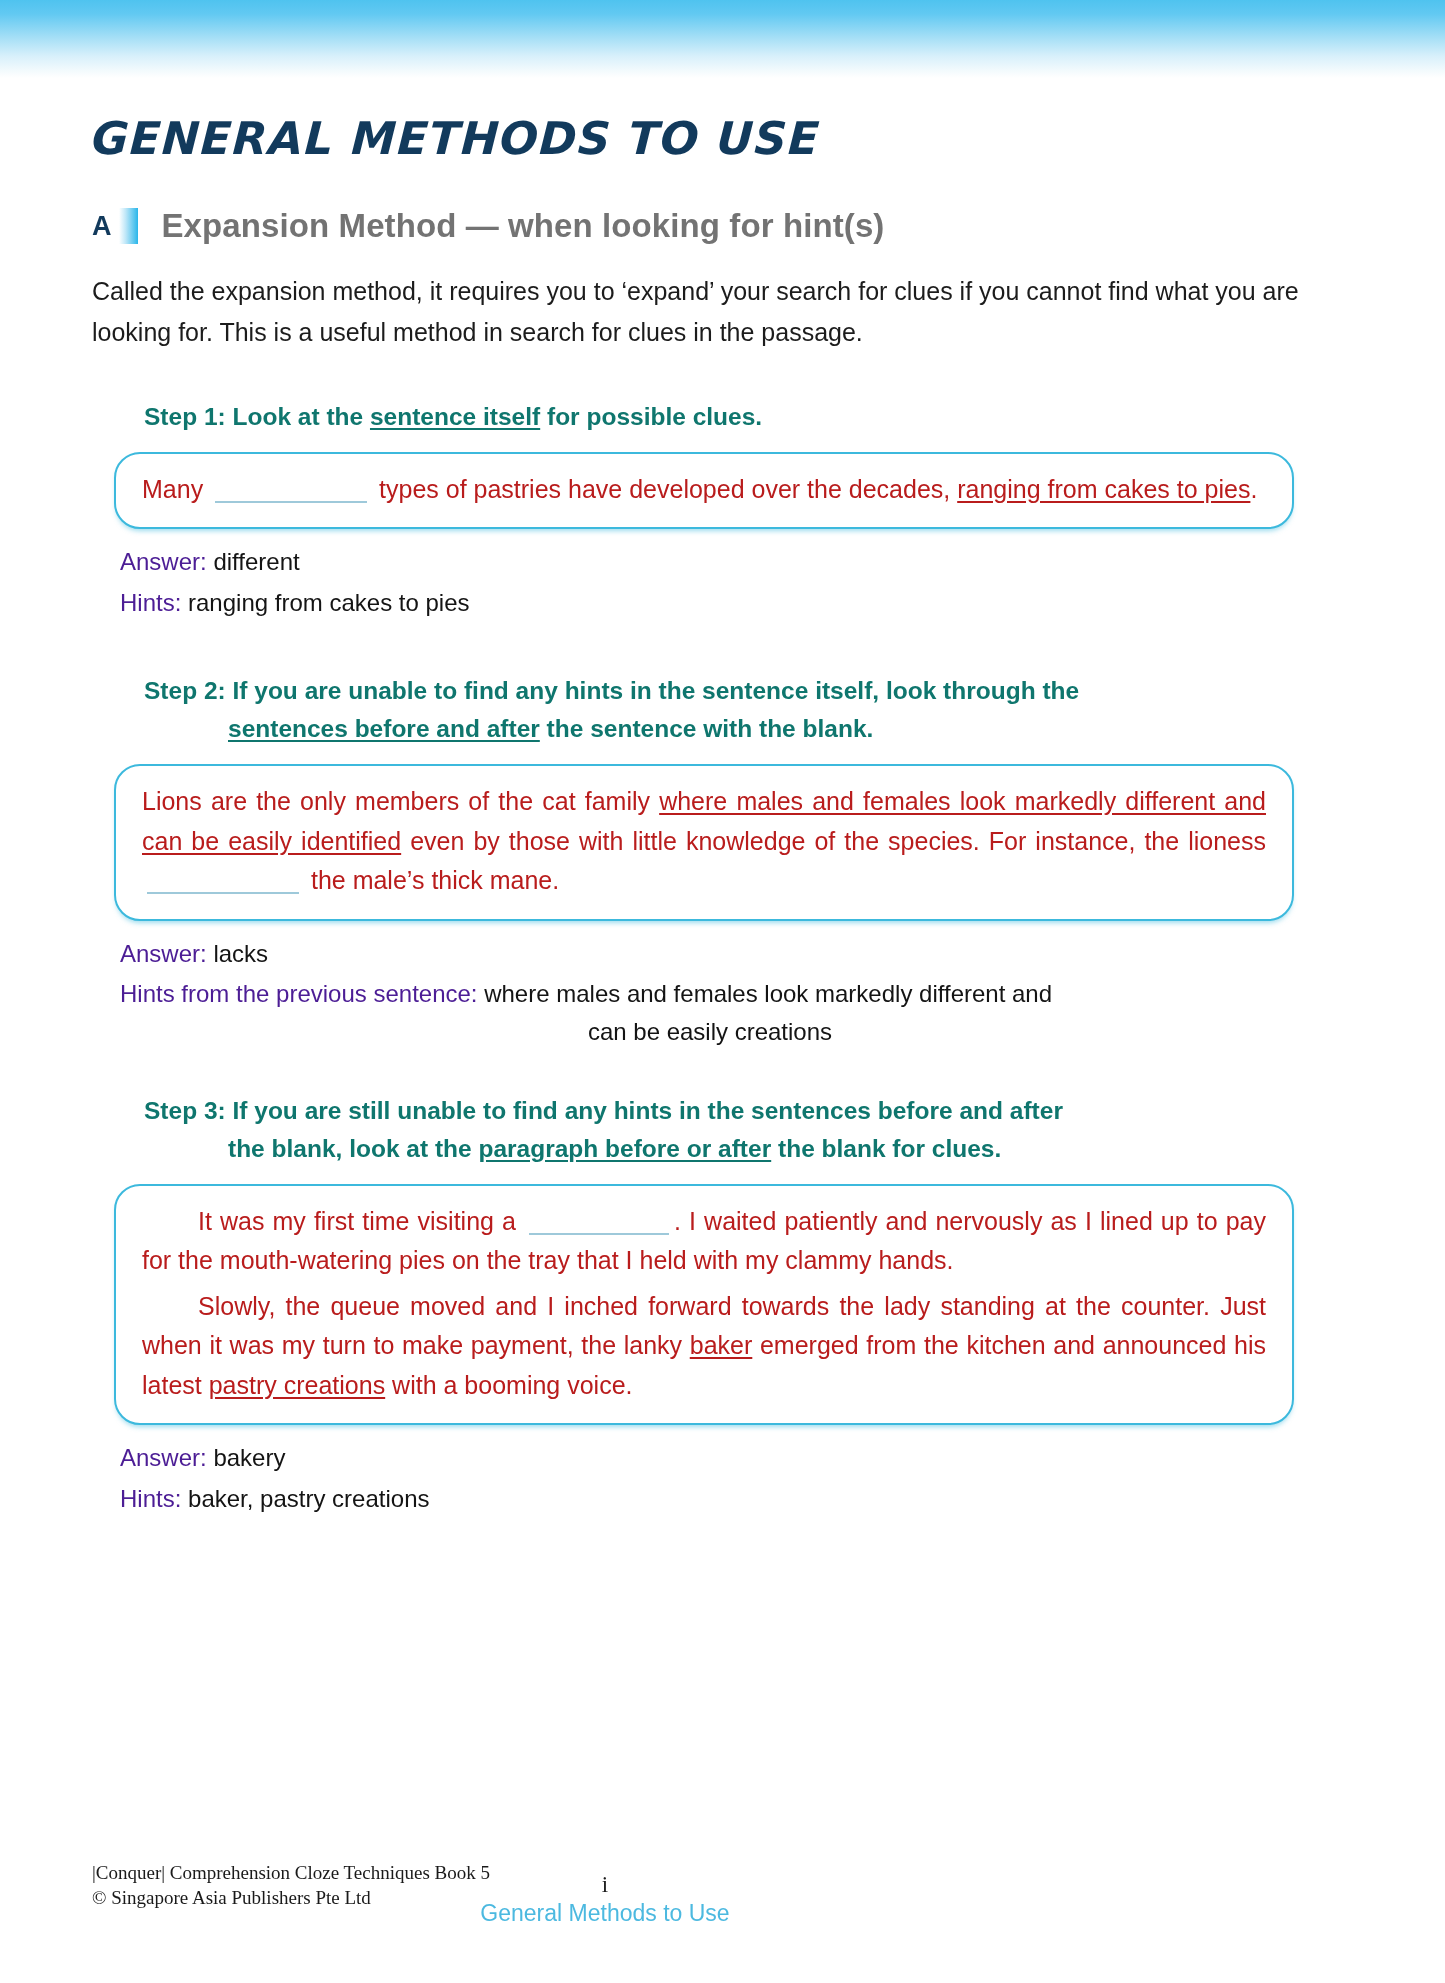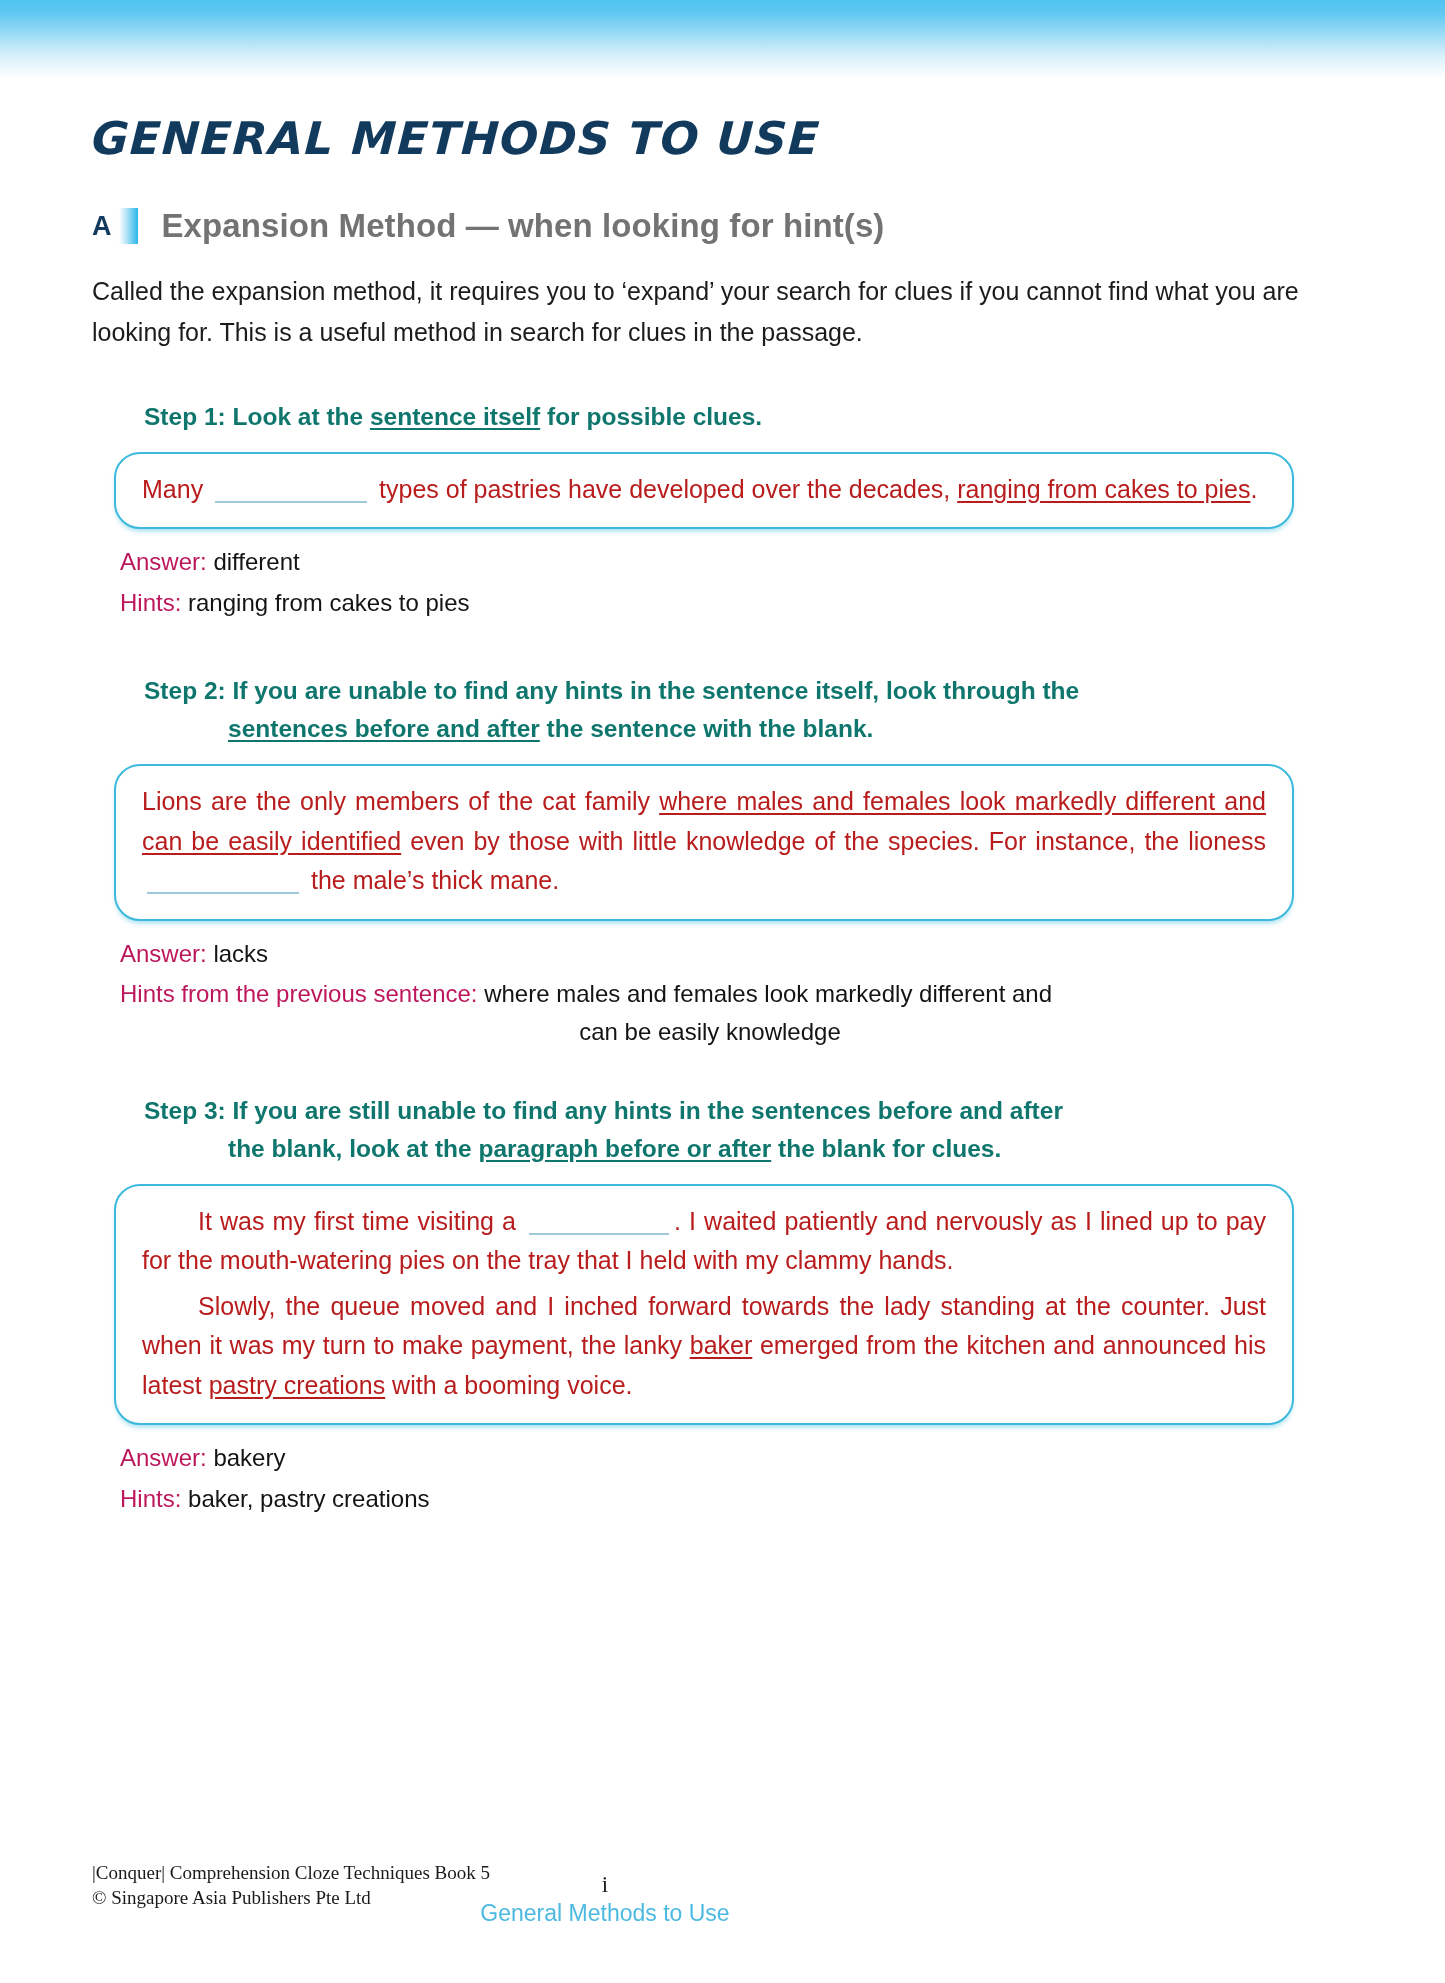--- a/index.html
+++ b/index.html
@@ -154,21 +154,21 @@
   
   .ans-line {
     font-size: 24px;
     line-height: 1.6;
     margin: 0 0 2px 0;
     padding-left: 28px;
     color: #141414;
     width: 1210px;
   }
   .ans-label {
-    color: #be185d;
+    color: #4c1d95;
   }
   .hint-wrap {
     padding-left: 28px;
     width: 1210px;
   }
   .hint-line {
     font-size: 24px;
     line-height: 1.6;
     margin: 0;
     color: #141414;
@@ -264,21 +264,21 @@
         <span class="indent2"><u>sentences before and after</u><span> the sentence with the blank.</span></span>
       </div>
 
       <div class="example-box">
         <p class="just"><span>Lions are the only members of the cat family </span><u>where males and females look markedly different and can be easily identified</u><span> even by those with little knowledge of the species. For instance, the lioness </span><span class="blank"></span><span> the male’s thick mane.</span></p>
       </div>
 
       <p class="ans-line"><span class="ans-label">Answer:</span> <span>lacks</span></p>
       <div class="hint-wrap">
         <p class="hint-line"><span class="ans-label">Hints from the previous sentence:</span> <span>where males and females look markedly different and</span></p>
-        <p class="hint-cont">can be easily knowledge</p>
+        <p class="hint-cont">can be easily creations</p>
       </div>
     </div>
 
     <div class="gap-md"></div>
 
     <div class="step-block">
       <div class="step-head">
         <span class="hang">Step 3: If you are still unable to find any hints in the sentences before and after</span>
         <span class="indent2"><span>the blank, look at the </span><u>paragraph before or after</u><span> the blank for clues.</span></span>
       </div>

